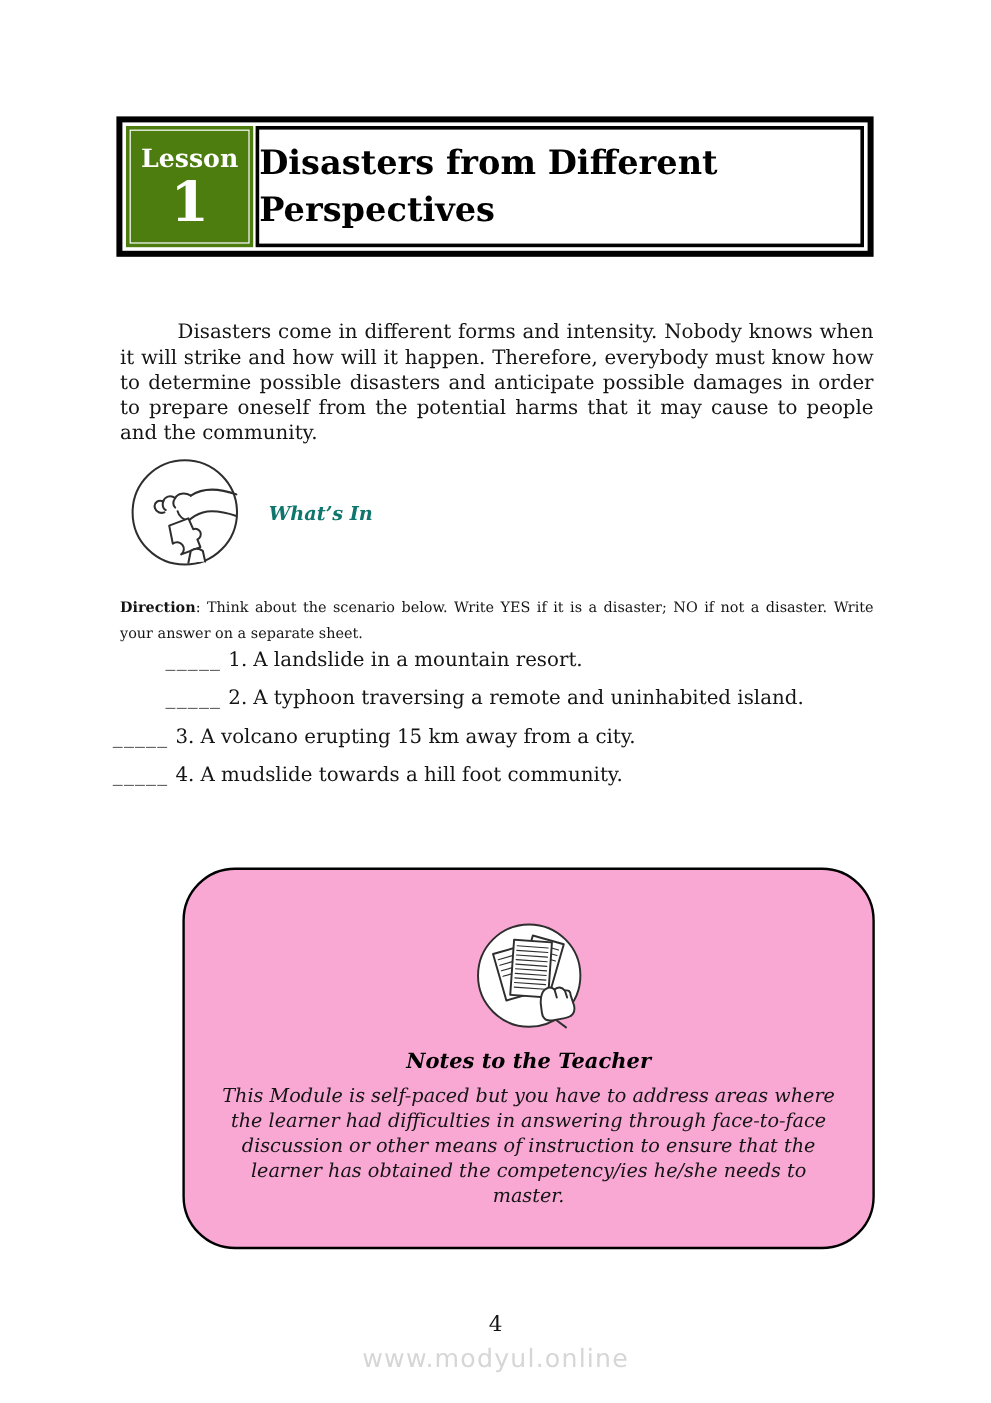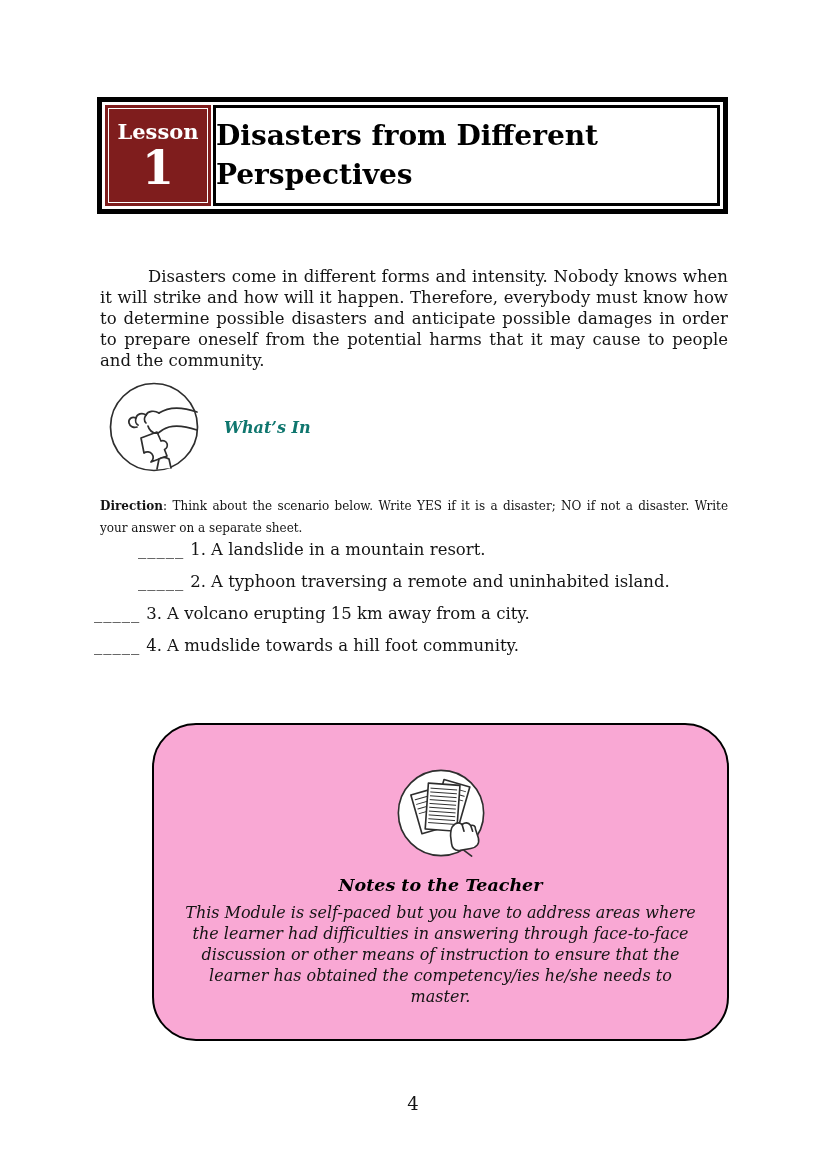--- a/index.html
+++ b/index.html
@@ -8,21 +8,21 @@
     font-family:"DejaVu Serif",serif;color:#141414;overflow:hidden;
   }
 
   
   .lesson-header{
     position:absolute;left:97px;top:97px;width:631px;height:117px;
     box-sizing:border-box;border:5px solid #000;background:#fff;
     padding:3px;display:flex;
   }
   .lesson-box{
-    width:106px;background:#7f1d1d;color:#fff;display:flex;flex-direction:column;
+    width:106px;background:#4d7c0f;color:#fff;display:flex;flex-direction:column;
     align-items:center;justify-content:center;outline:1px solid #fff;outline-offset:-4px;
   }
   .lesson-label{font-weight:bold;font-size:21px;line-height:1.1;}
   .lesson-number{font-weight:bold;font-size:46px;line-height:1.0;margin-top:2px;}
   .title-box{
     flex:1;border:3px solid #000;margin-left:2px;box-sizing:border-box;
     padding:4px 8px 4px 0;display:flex;flex-direction:column;justify-content:center;
   }
   .title-line{font-weight:bold;font-size:28px;line-height:1.38;color:#000;}
 
@@ -167,14 +167,15 @@
         <path class="ln fillw" d="M60,62 q5,-6 10,-2 q5,-4 9,1 q5,-1 5,4 l3,9 q2,9 -8,11 l-11,2 q-8,1 -9,-7 l-1,-8 q0,-7 2,-10 Z"></path>
         <path class="ln" d="M70,60 l2,7 M79,61 l2,6"></path>
         <path class="ln" d="M72,87 L80,93"></path>
       </svg>
     </div>
     <div class="notes-title">Notes to the Teacher</div>
     <p class="notes-body">This Module is self-paced but you have to address areas where the learner had difficulties in answering through face-to-face discussion or other means of instruction to ensure that the learner has obtained the competency/ies he/she needs to master.</p>
   </div>
 
   <div class="page-number">4</div>
+  <div class="watermark">www.modyul.online</div>
 
 </div>
 
 </body></html>

